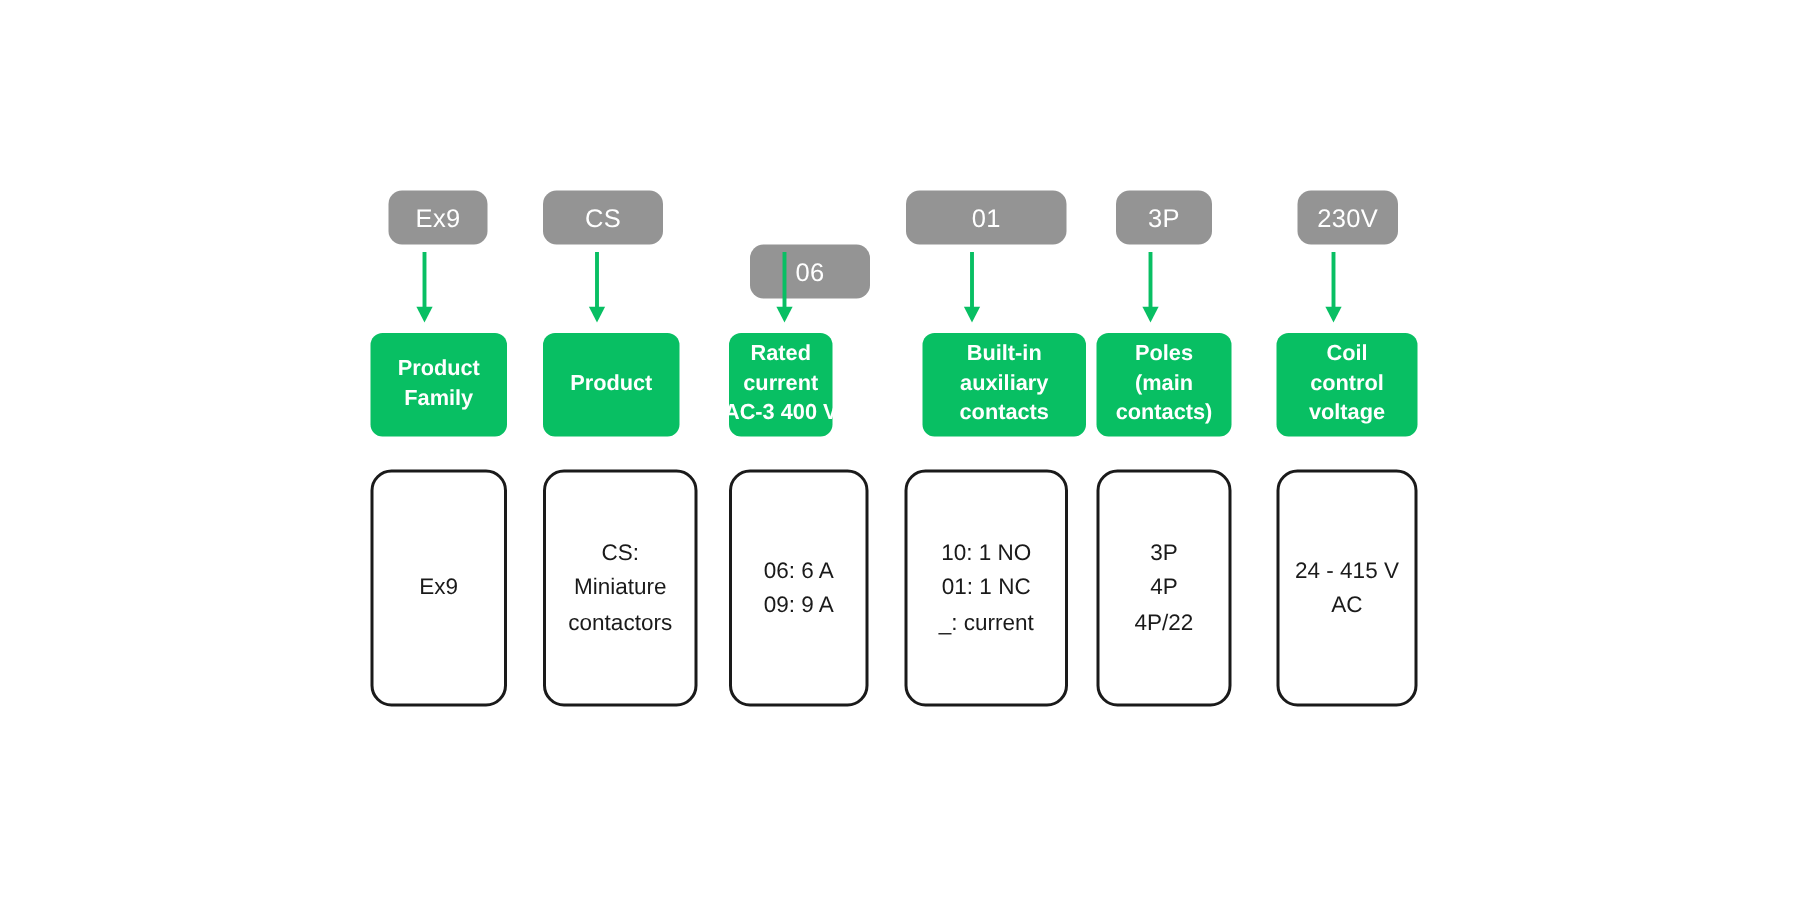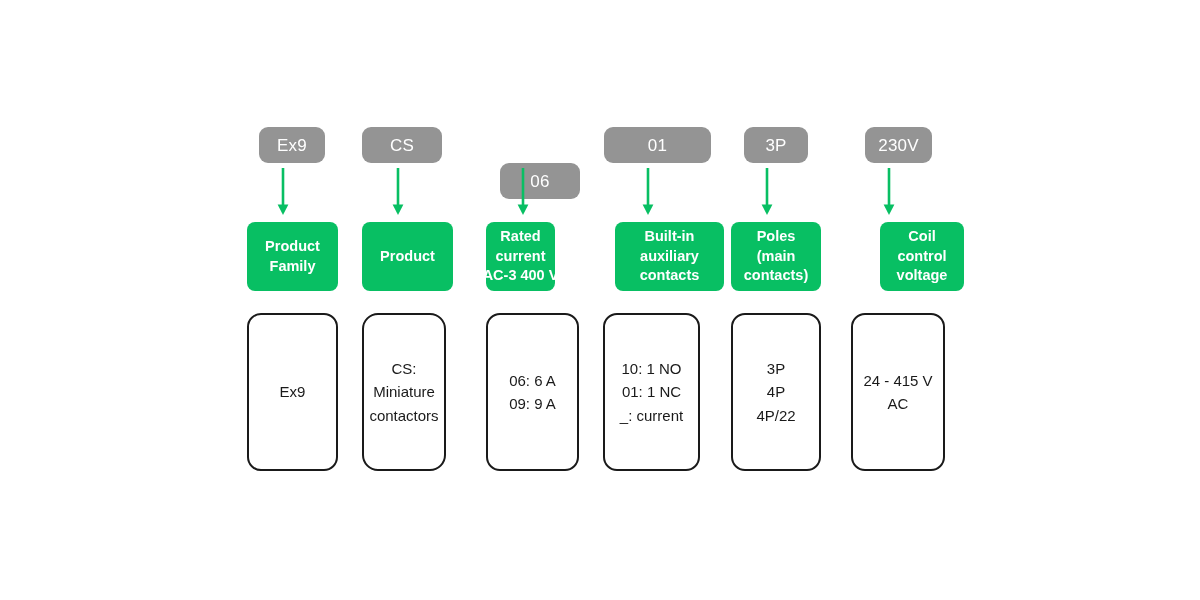--- a/index.html
+++ b/index.html
@@ -126,21 +126,21 @@
         <svg width="20" height="48" viewBox="0 0 20 48">
           <line x1="10" y1="0" x2="10" y2="39" stroke="#08BF63" stroke-width="2.6"></line>
           <polygon points="10,47 4.6,36.5 15.4,36.5" fill="#08BF63"></polygon>
         </svg>
       </div>
       <div class="greenbox" style="left: 362px; width: 91px;">
         <div class="lines">
           <span>Product</span>
         </div>
       </div>
-      <div class="whitebox" style="left: 362px; width: 84px; border-radius: 16px;">
+      <div class="whitebox" style="left: 362px; width: 103px;">
         <div class="lines">
           <span>CS:</span>
           <span>Miniature</span>
           <span>contactors</span>
         </div>
       </div>
     </div>
     <div class="column">
       <div class="badge" style="left: 500px; width: 80px; margin-top: 36px;">
         <span>06</span>
@@ -175,21 +175,21 @@
           <polygon points="10,47 4.6,36.5 15.4,36.5" fill="#08BF63"></polygon>
         </svg>
       </div>
       <div class="greenbox" style="left: 603px; width: 109px; margin-left: 12px;">
         <div class="lines">
           <span>Built-in</span>
           <span>auxiliary</span>
           <span>contacts</span>
         </div>
       </div>
-      <div class="whitebox" style="left: 603px; width: 97px;">
+      <div class="whitebox" style="left: 603px; width: 109px;">
         <div class="lines">
           <span>10: 1 NO</span>
           <span>01: 1 NC</span>
           <span>_: current</span>
         </div>
       </div>
     </div>
     <div class="column">
       <div class="badge" style="left: 744px; width: 64px;">
         <span>3P</span>
@@ -218,21 +218,21 @@
     <div class="column">
       <div class="badge" style="left: 865px; width: 67px;">
         <span>230V</span>
       </div>
       <div class="arrow" style="left: 879px;">
         <svg width="20" height="48" viewBox="0 0 20 48">
           <line x1="10" y1="0" x2="10" y2="39" stroke="#08BF63" stroke-width="2.6"></line>
           <polygon points="10,47 4.6,36.5 15.4,36.5" fill="#08BF63"></polygon>
         </svg>
       </div>
-      <div class="greenbox" style="left: 880px; width: 84px;">
+      <div class="greenbox" style="left: 851px; width: 94px;">
         <div class="lines">
           <span>Coil</span>
           <span>control</span>
           <span>voltage</span>
         </div>
       </div>
       <div class="whitebox" style="left: 851px; width: 94px; justify-content: center;">
         <div class="lines">
           <span>24 - 415 V</span>
           <span>AC</span>

